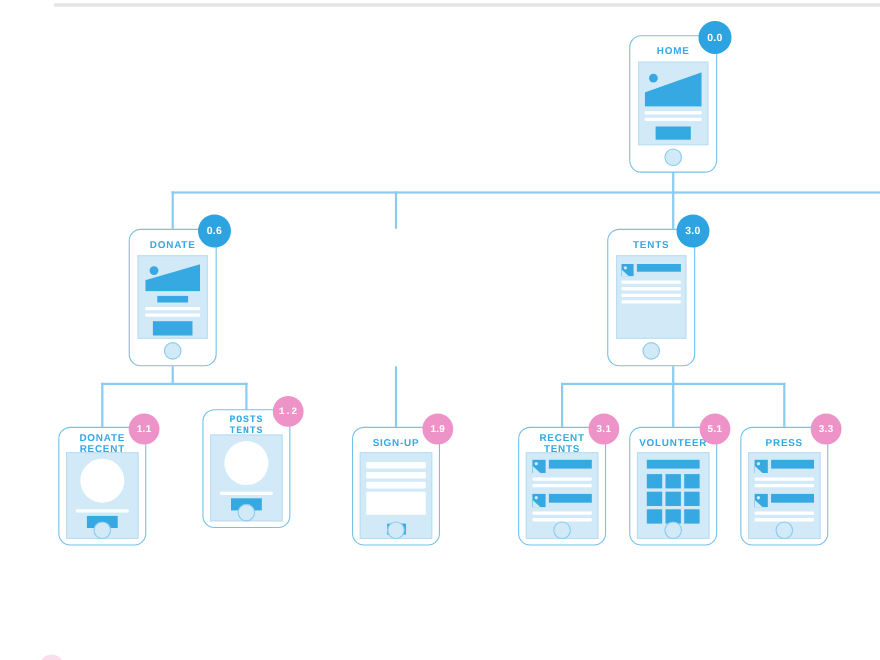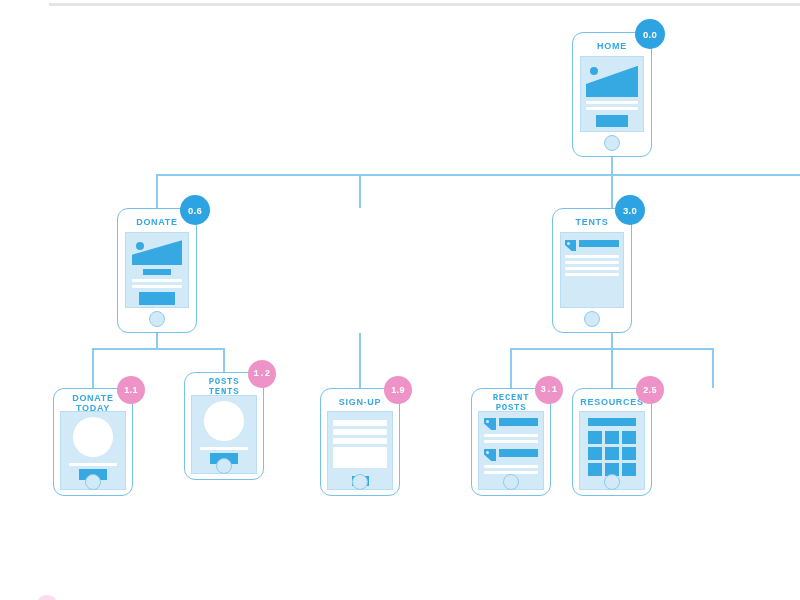--- a/index.html
+++ b/index.html
@@ -115,21 +115,21 @@
       <div class="wline" style="width:54px;margin-top:4px;"></div>
       <div class="wline" style="width:54px;margin-top:3px;"></div>
       <div class="wline" style="width:54px;margin-top:3px;"></div>
       <div class="wline" style="width:54px;margin-top:3px;"></div>
     </div>
     <div class="homebtn"></div>
   </div>
 
   <div class="phone h123 row3" style="left:53px;top:388px;">
     <div class="badge pink">1.1</div>
-    <div class="plabel tl">DONATE TODAY</div>
+    <div class="plabel tl">DONATE RECENT</div>
     <div class="screen">
       <div class="circlebig" style="width:40px;height:40px;margin-top:5px;"></div>
       <div class="wline" style="width:48px;margin-top:6px;"></div>
       <div class="btn" style="width:28px;height:11px;margin-top:3px;"></div>
     </div>
     <div class="homebtn"></div>
   </div>
 
   <div class="phone h123 row3" style="left:184px;top:372px;font-family:Liberation Mono, monospace;">
     <div class="badge pink">1.2</div>
@@ -148,55 +148,74 @@
     <div class="screen">
       <div class="field" style="width:54px;height:6px;margin-top:8px;"></div>
       <div class="field" style="width:54px;height:6px;margin-top:3px;"></div>
       <div class="field" style="width:54px;height:6px;margin-top:3px;"></div>
       <div class="field" style="width:54px;height:21px;margin-top:3px;"></div>
       <div class="btn" style="width:17px;height:10px;margin-top:8px;"></div>
     </div>
     <div class="homebtn"></div>
   </div>
 
-  <div class="phone h123 row3" style="left:471px;top:388px;font-family:Liberation Mono, monospace;">
+  <div class="phone h123 row3" style="left:471px;top:388px;">
     <div class="badge pink">3.1</div>
-    <div class="plabel tl">RECENT POSTS</div>
+    <div class="plabel tl">RECENT TENTS</div>
     <div class="screen">
       <div class="newsrow" style="width:54px;margin-top:6px;">
         <div class="thumb" style="width:12px;height:12px;"></div>
         <div class="titlebar" style="height:8px;"></div>
       </div>
       <div class="wline" style="width:54px;margin-top:4px;"></div>
       <div class="wline" style="width:54px;margin-top:3px;"></div>
       <div class="newsrow" style="width:54px;margin-top:6px;">
         <div class="thumb" style="width:12px;height:12px;"></div>
         <div class="titlebar" style="height:8px;"></div>
       </div>
       <div class="wline" style="width:54px;margin-top:4px;"></div>
       <div class="wline" style="width:54px;margin-top:3px;"></div>
     </div>
     <div class="homebtn"></div>
   </div>
 
   <div class="phone h123 row3" style="left:572px;top:388px;">
-    <div class="badge pink">2.5</div>
-    <div class="plabel">RESOURCES</div>
+    <div class="badge pink">5.1</div>
+    <div class="plabel">VOLUNTEER</div>
     <div class="screen">
       <div class="bluebar" style="width:48px;height:8px;margin-top:6px;"></div>
       <div class="grid" style="margin-top:5px;">
         <div class="cell"></div>
           <div class="cell"></div>
           <div class="cell"></div>
         <div class="cell"></div>
           <div class="cell"></div>
           <div class="cell"></div>
         <div class="cell"></div>
           <div class="cell"></div>
           <div class="cell"></div>
       </div>
     </div>
     <div class="homebtn"></div>
   </div>
 
+  <div class="phone h123 row3" style="left:673px;top:388px;">
+    <div class="badge pink">3.3</div>
+    <div class="plabel">PRESS</div>
+    <div class="screen">
+      <div class="newsrow" style="width:54px;margin-top:6px;">
+        <div class="thumb" style="width:12px;height:12px;"></div>
+        <div class="titlebar" style="height:8px;"></div>
+      </div>
+      <div class="wline" style="width:54px;margin-top:4px;"></div>
+      <div class="wline" style="width:54px;margin-top:3px;"></div>
+      <div class="newsrow" style="width:54px;margin-top:6px;">
+        <div class="thumb" style="width:12px;height:12px;"></div>
+        <div class="titlebar" style="height:8px;"></div>
+      </div>
+      <div class="wline" style="width:54px;margin-top:4px;"></div>
+      <div class="wline" style="width:54px;margin-top:3px;"></div>
+    </div>
+    <div class="homebtn"></div>
+  </div>
 
   <div class="artifact"></div>
 </div>
 
 </body></html>

